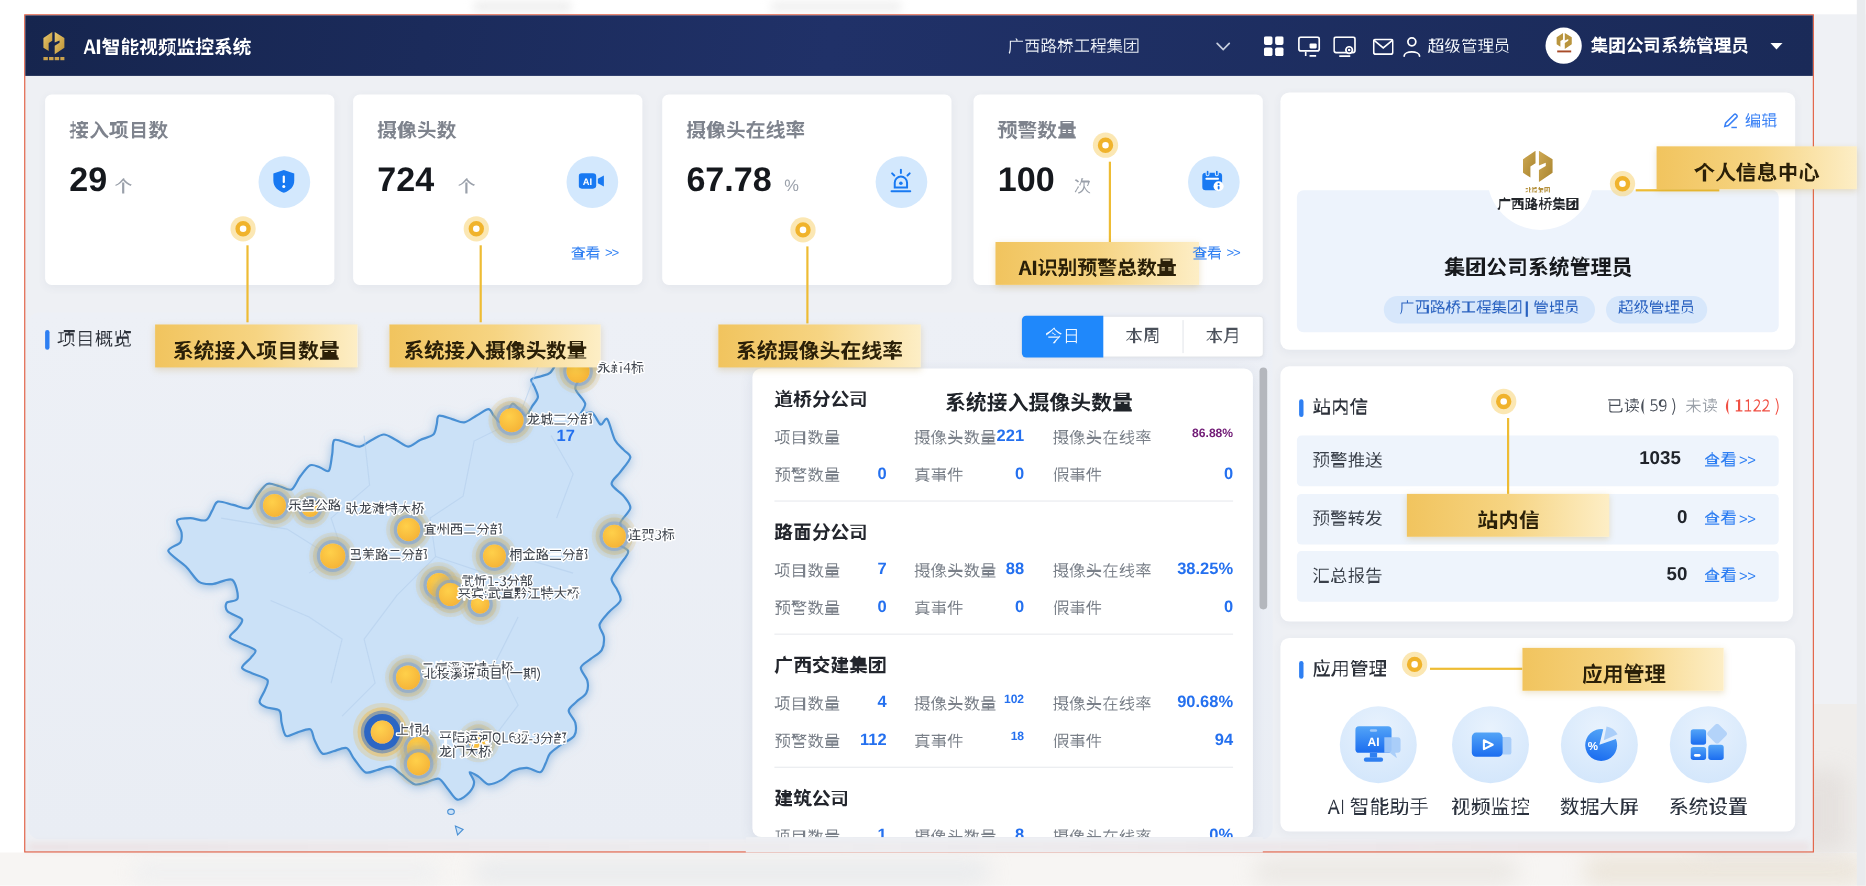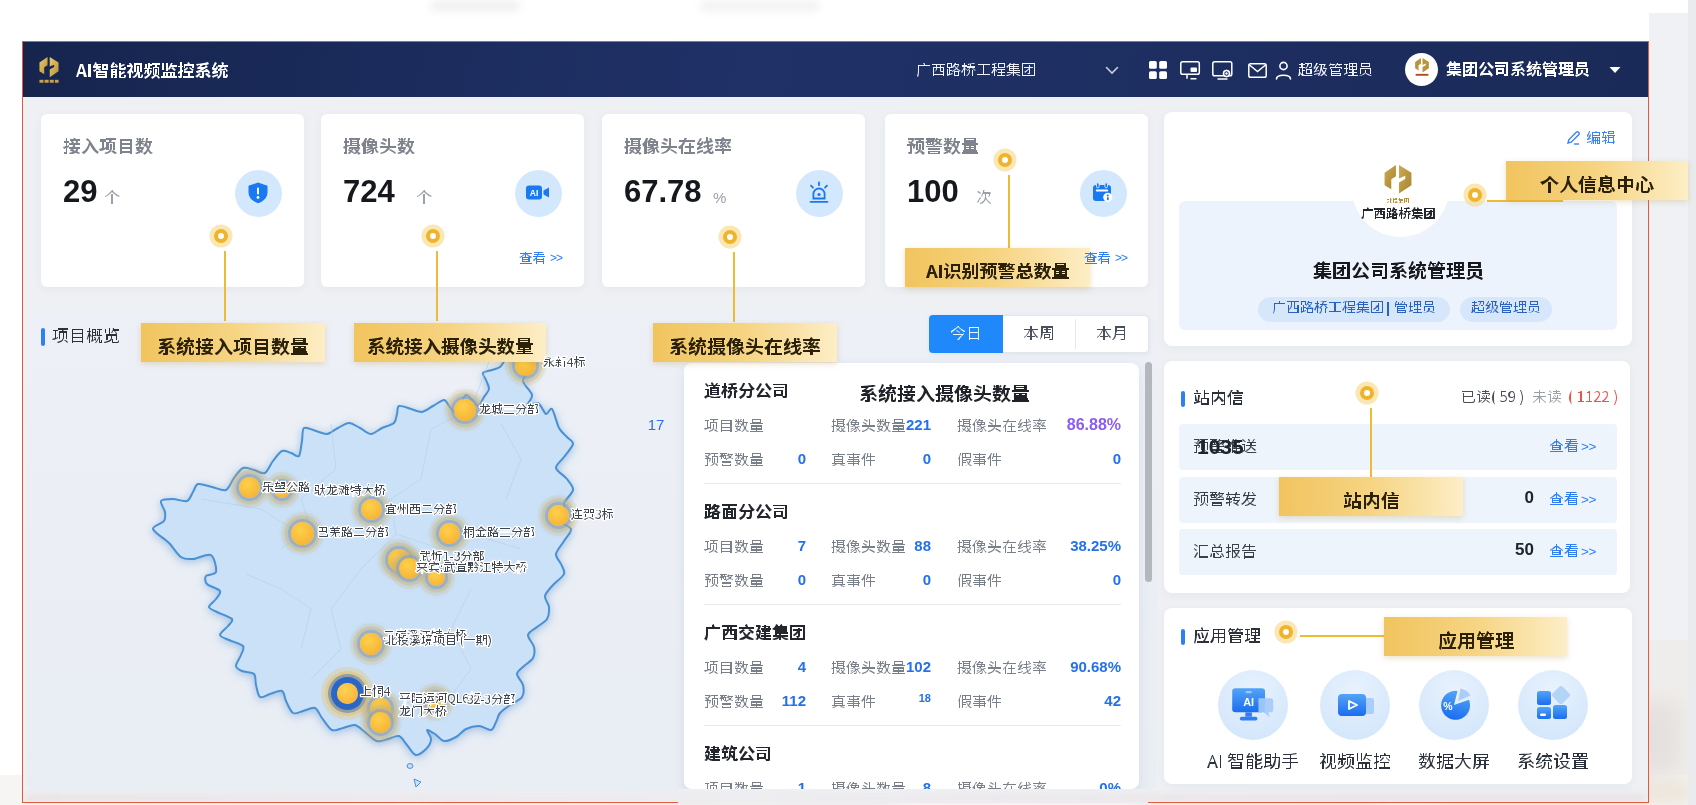--- a/index.html
+++ b/index.html
@@ -9,21 +9,21 @@
 <div style="position:absolute;left:120px;top:784px;width:280px;height:18px;background:#eceef0;border-radius:10px;filter:blur(9px);opacity:.8;"></div>
 <div style="position:absolute;left:430px;top:783px;width:470px;height:20px;background:#dfe4e9;border-radius:10px;filter:blur(10px);opacity:.65;"></div>
 <div style="position:absolute;left:1140px;top:781px;width:240px;height:22px;background:#e4e1dc;border-radius:10px;filter:blur(10px);opacity:.7;"></div>
 <div style="position:absolute;left:1440px;top:778px;width:256px;height:27px;background:#e8e0d2;border-radius:10px;filter:blur(10px);opacity:.75;"></div>
 <div style="position:absolute;left:1649px;top:13px;width:47px;height:762px;background:#eff1f5;"></div>
 <div style="position:absolute;left:1500px;top:640px;width:196px;height:135px;background:#efedeb;"></div>
 <div style="position:absolute;left:1540px;top:700px;width:140px;height:75px;background:#e3dedb;border-radius:12px;filter:blur(10px);opacity:.8;"></div>
 <div style="position:absolute;left:1688px;top:0;width:8px;height:805px;background:#e9ebee;"></div>
 <div style="position:absolute;left:430px;top:1px;width:90px;height:10px;background:#efefef;border-radius:5px;filter:blur(4px);"></div>
 <div style="position:absolute;left:700px;top:1px;width:120px;height:10px;background:#f1f1f1;border-radius:5px;filter:blur(4px);"></div>
-<div style="position:absolute;left:22px;top:13px;width:1627px;height:762px;border:1px solid #e2593b;background:#eef0f4;margin-top:28px;">
+<div style="position:absolute;left:22px;top:13px;width:1627px;height:762px;border:1px solid #e2593b;background:#eef0f4;">
 <div style="position:absolute;left:0;top:0;width:1625px;height:55px;background:linear-gradient(100deg,#16254e 0%,#203168 45%,#1a2a58 100%);"></div>
     <svg width="22" height="28" viewBox="0 0 30 38" style="position:absolute;left:15px;top:15px">
 <defs>
         <linearGradient id="gl1" x1="0" y1="0" x2="1" y2="1">
           <stop offset="0" stop-color="#eac96f"></stop>
           <stop offset="1" stop-color="#bb9134"></stop>
         </linearGradient>
       </defs>
 <path d="M2 7.5 L13 0 V11 L8.5 13.8 V23.5 L2 19.5 Z" fill="url(#gl1)"></path>
 <path d="M16 0 L28 7.5 V19.5 L16 27.5 V17 L22 13.5 V10.5 L16 13 Z" fill="url(#gl1)"></path>
@@ -365,33 +365,33 @@
     <div style="position:absolute;left:681.0px;top:340.0px;width:85.0px;height:19.4px;">
       <svg width="85.0" height="19.4" viewBox="0 0 85.0 19.4" style="position:absolute;left:0;top:0;overflow:visible">
         <path d="M1 2C2 3 3 4 3 5L5 4C4 3 3 2 2 1ZM8 9H13V10H8ZM8 11H13V12H8ZM8 7H13V8H8ZM6 5V13H15V5H11L12 4H16V3H13L14 1L13 1C12 1 12 2 11 3H9L10 2C9 2 9 1 8 0L7 1C7 2 7 2 8 3H5V4H9L9 5ZM5 7H1V8H3V13C2 13 1 14 0 15L2 17C2 16 3 15 4 15C4 15 5 15 6 15C7 16 8 16 10 16C12 16 15 16 16 16C16 16 16 15 17 14C15 14 12 15 11 15C9 15 7 14 6 14C5 14 5 13 5 13Z M20 1V4H18V6H20C19 8 18 10 17 11C18 12 18 13 18 13C19 13 19 11 20 10V16H22V9C22 9 22 10 22 10L23 9C24 10 24 10 24 11C25 11 25 10 26 10V11C26 12 25 14 23 15C23 15 24 16 25 17C27 15 28 13 28 11V9H26C27 9 27 8 28 7H29C30 8 30 8 31 9H30V16H32V10C32 10 32 11 32 11C33 10 33 10 34 9C33 9 32 8 31 7H33V5H29C29 4 29 4 29 3C30 3 32 3 33 2L32 1C30 1 27 1 24 2C24 2 25 3 25 3C25 3 26 3 27 3C27 4 27 4 27 5H24V7H26C25 8 25 8 24 9C23 8 22 7 22 6V6H23V4H22V1Z M46 1 44 1C45 3 46 5 47 7H38C39 5 41 3 41 1L39 1C38 3 37 6 35 7C35 7 36 8 36 9C37 8 37 8 37 8V9H40C40 11 39 13 35 15C35 15 36 16 36 17C41 15 42 12 42 9H46C46 12 45 14 45 14C45 14 45 14 44 14C44 14 43 14 42 14C43 15 43 16 43 16C44 16 45 16 45 16C46 16 47 16 47 15C48 15 48 13 48 8V8C48 8 49 8 49 9C49 8 50 7 51 7C49 5 47 3 46 1Z M56 1C55 3 53 6 52 7C52 8 53 8 54 9C55 7 57 4 58 2ZM63 1 61 2C62 4 64 7 66 9C66 8 67 7 68 7C66 5 64 3 63 1ZM54 16C54 15 56 15 64 15C64 15 65 16 65 16L67 15C66 14 64 11 63 10L61 10C62 11 62 12 63 13L56 13C58 11 59 9 61 7L58 6C57 8 55 11 54 12C54 13 53 13 53 13C53 14 53 15 54 16Z M70 5V6H80V5ZM69 2V3H81V14C81 14 81 14 81 14C81 14 79 14 78 14C79 15 79 16 79 16C81 16 82 16 82 16C83 16 83 15 83 14V2ZM72 9H77V12H72ZM70 8V15H72V14H79V8Z" fill="#23262d"></path>
       </svg>
     </div>
     <div style="position:absolute;left:681.0px;top:376.1px;width:60.0px;height:17.1px;">
       <svg width="60.0" height="17.1" viewBox="0 0 60.0 17.1" style="position:absolute;left:0;top:0;overflow:visible">
         <path d="M9 6V9C9 10 9 12 5 13C5 14 5 14 5 14C10 13 10 11 10 9V6ZM10 12C11 13 13 14 14 14L14 14C14 13 12 12 11 11ZM0 10 1 12C2 11 4 11 6 10L6 9L4 9V3H5V2H1V3H3V10ZM6 4V11H7V5H12V11H13V4H10C10 3 10 3 11 2H14V1H6V2H9C9 3 9 3 9 4Z M18 6H26V9H18ZM18 5V3H26V5ZM18 10H26V12H18ZM17 2V14H18V13H26V14H28V2Z M37 1C36 1 36 2 36 3L36 3C37 3 37 2 38 1ZM31 1C32 2 32 3 32 3L33 3C33 2 33 2 32 1ZM36 9C36 10 35 11 35 11C34 11 34 11 33 10C33 10 33 10 34 9ZM32 11C32 11 33 12 34 12C33 13 32 13 31 13C31 14 31 14 31 14C33 14 34 13 35 12C35 13 36 13 36 13L37 13C37 12 36 12 36 12C36 11 37 10 37 9L37 8L37 8H34L34 8L33 7C33 8 33 8 33 8H31V9H33C32 10 32 10 32 11ZM34 1V3H31V4H34C33 5 32 6 31 7C31 7 31 7 31 8C32 7 33 6 34 5V7H35V5C36 6 37 6 37 7L38 6C37 6 36 5 35 4H38V3H35V1ZM39 1C39 3 38 6 37 7C37 8 38 8 38 8C38 8 39 7 39 6C39 8 40 9 40 10C40 12 38 13 37 14C37 14 37 14 37 14C39 14 40 13 41 11C42 13 43 14 44 14C44 14 44 14 45 13C43 13 42 12 42 10C42 9 43 7 43 5H44V4H40C40 3 40 2 40 1ZM42 5C42 6 42 8 41 9C40 8 40 6 40 5Z M49 3H56V4H49ZM49 2H56V3H49ZM48 1V5H57V1ZM46 5V6H59V5ZM48 9H52V10H48ZM53 9H57V10H53ZM48 8H52V8H48ZM53 8H57V8H53ZM46 13V14H59V13H53V12H58V11H53V11H58V7H47V11H52V11H47V12H52V13Z" fill="#7a8089"></path>
       </svg>
     </div>
-    <div style="position:absolute;left:483px;width:300px;text-align:center;top:375.2px;font-family:'Liberation Sans',sans-serif;font-size:15px;font-weight:400;color:#2470ef;line-height:1;white-space:nowrap;">17</div>
+    <div style="position:absolute;left:483px;width:300px;text-align:left;top:375.2px;font-family:'Liberation Sans',sans-serif;font-size:15px;font-weight:700;color:#2470ef;line-height:1;white-space:nowrap;">17</div>
     <div style="position:absolute;left:808.0px;top:376.1px;width:75.0px;height:17.1px;">
       <svg width="75.0" height="17.1" viewBox="0 0 75.0 17.1" style="position:absolute;left:0;top:0;overflow:visible">
         <path d="M2 1V3H1V4H2V8C2 8 1 8 0 8L1 9L2 9V13C2 13 2 13 2 13C2 13 1 13 1 13C1 14 1 14 1 14C2 14 3 14 3 14C3 14 3 14 3 13V8L5 8L5 7L3 7V4H5V3H3V1ZM12 2V3H7V2ZM5 7 5 8C7 8 9 7 12 7V8H13V7L14 7L14 6L13 6V2H14V1H5V2H6V7ZM12 4V5H7V4ZM12 6V7L7 7V6ZM5 10C5 11 6 11 6 12C6 13 5 13 4 14C4 14 4 14 4 14C5 14 6 13 7 12C8 13 8 13 8 13L9 13C9 12 8 12 8 12C8 11 9 10 9 9L8 8L8 8H5V9H8C8 10 7 11 7 11C6 11 6 10 5 10ZM13 9C13 10 12 11 12 11C11 11 11 10 10 9ZM9 8V9H10C10 10 10 11 11 12C10 13 9 13 8 14C8 14 9 14 9 14C10 14 11 14 11 13C12 14 13 14 14 14C14 14 14 14 15 14C14 13 13 13 12 12C13 11 14 10 14 9L13 8L13 8Z M22 3H25C25 3 24 3 24 4H21C22 3 22 3 22 3ZM22 1C22 2 20 3 19 5C19 5 19 5 20 5C20 5 20 5 20 5V7H23C22 8 21 8 19 9C20 9 20 9 20 9C21 9 22 9 23 8C23 8 23 8 24 9C23 10 21 10 19 11C20 11 20 11 20 12C21 11 23 10 24 9C24 10 24 10 24 10C23 11 21 13 19 13C19 13 20 14 20 14C21 13 23 12 25 11C25 12 25 13 24 13C24 13 24 13 24 13C23 13 23 13 23 13C23 14 23 14 23 14C23 14 23 14 24 14C24 14 25 14 25 14C26 13 26 12 25 10L26 10C27 11 28 13 29 14C29 13 29 13 30 13C28 12 27 11 27 9C28 9 28 9 29 8L28 8C27 8 26 9 25 9C25 9 24 8 24 7L24 7H28V4H25C26 3 26 3 26 2L26 2L26 2H23L23 1ZM21 5H24C24 5 24 6 23 6H21ZM25 5H27V6H25C25 6 25 5 25 5ZM19 1C18 3 17 5 15 7C16 7 16 7 16 8C17 7 17 7 17 6V14H18V4C19 3 20 2 20 1Z M38 11C40 12 42 13 43 14L44 13C43 12 41 11 39 10ZM33 2C34 3 36 3 36 4L37 3C36 2 35 2 33 1ZM32 5C33 5 34 6 35 7L36 6C35 5 33 4 32 4ZM31 7V9H37C36 11 35 12 31 13C31 14 31 14 32 14C36 13 38 11 38 9H44V7H39C39 6 39 3 39 1H38C38 3 38 6 38 7Z M52 1C51 1 51 2 51 3L51 3C52 3 52 2 53 1ZM46 1C47 2 47 3 47 3L48 3C48 2 48 2 47 1ZM51 9C51 10 50 11 50 11C49 11 49 11 48 10C48 10 48 10 49 9ZM47 11C47 11 48 12 49 12C48 13 47 13 46 13C46 14 46 14 46 14C48 14 49 13 50 12C50 13 51 13 51 13L52 13C52 12 51 12 51 12C51 11 52 10 52 9L52 8L52 8H49L50 8L48 7C48 8 48 8 48 8H46V9H48C47 10 47 10 47 11ZM49 1V3H46V4H49C48 5 47 6 46 7C46 7 46 7 46 8C47 7 48 6 49 5V7H50V5C51 6 52 6 52 7L53 6C52 6 51 5 50 4H53V3H50V1ZM54 1C54 3 53 6 52 7C52 8 53 8 53 8C53 8 54 7 54 6C54 8 55 9 55 10C55 12 53 13 52 14C52 14 52 14 52 14C54 14 55 13 56 11C57 13 58 14 59 14C59 14 59 14 60 13C58 13 57 12 57 10C57 9 58 7 58 5H59V4H55C55 3 55 2 55 1ZM57 5C57 6 57 8 56 9C55 8 55 6 55 5Z M64 3H71V4H64ZM64 2H71V3H64ZM63 1V5H72V1ZM61 5V6H74V5ZM63 9H67V10H63ZM68 9H72V10H68ZM63 8H67V8H63ZM68 8H72V8H68ZM61 13V14H74V13H68V12H73V11H68V11H73V7H62V11H67V11H62V12H67V13Z" fill="#7a8089"></path>
       </svg>
     </div>
     <div style="position:absolute;left:608px;width:300px;text-align:right;top:375.2px;font-family:'Liberation Sans',sans-serif;font-size:15px;font-weight:700;color:#2470ef;line-height:1;white-space:nowrap;">221</div>
     <div style="position:absolute;left:934.0px;top:376.1px;width:90.0px;height:17.1px;">
       <svg width="90.0" height="17.1" viewBox="0 0 90.0 17.1" style="position:absolute;left:0;top:0;overflow:visible">
         <path d="M2 1V3H1V4H2V8C2 8 1 8 0 8L1 9L2 9V13C2 13 2 13 2 13C2 13 1 13 1 13C1 14 1 14 1 14C2 14 3 14 3 14C3 14 3 14 3 13V8L5 8L5 7L3 7V4H5V3H3V1ZM12 2V3H7V2ZM5 7 5 8C7 8 9 7 12 7V8H13V7L14 7L14 6L13 6V2H14V1H5V2H6V7ZM12 4V5H7V4ZM12 6V7L7 7V6ZM5 10C5 11 6 11 6 12C6 13 5 13 4 14C4 14 4 14 4 14C5 14 6 13 7 12C8 13 8 13 8 13L9 13C9 12 8 12 8 12C8 11 9 10 9 9L8 8L8 8H5V9H8C8 10 7 11 7 11C6 11 6 10 5 10ZM13 9C13 10 12 11 12 11C11 11 11 10 10 9ZM9 8V9H10C10 10 10 11 11 12C10 13 9 13 8 14C8 14 9 14 9 14C10 14 11 14 11 13C12 14 13 14 14 14C14 14 14 14 15 14C14 13 13 13 12 12C13 11 14 10 14 9L13 8L13 8Z M22 3H25C25 3 24 3 24 4H21C22 3 22 3 22 3ZM22 1C22 2 20 3 19 5C19 5 19 5 20 5C20 5 20 5 20 5V7H23C22 8 21 8 19 9C20 9 20 9 20 9C21 9 22 9 23 8C23 8 23 8 24 9C23 10 21 10 19 11C20 11 20 11 20 12C21 11 23 10 24 9C24 10 24 10 24 10C23 11 21 13 19 13C19 13 20 14 20 14C21 13 23 12 25 11C25 12 25 13 24 13C24 13 24 13 24 13C23 13 23 13 23 13C23 14 23 14 23 14C23 14 23 14 24 14C24 14 25 14 25 14C26 13 26 12 25 10L26 10C27 11 28 13 29 14C29 13 29 13 30 13C28 12 27 11 27 9C28 9 28 9 29 8L28 8C27 8 26 9 25 9C25 9 24 8 24 7L24 7H28V4H25C26 3 26 3 26 2L26 2L26 2H23L23 1ZM21 5H24C24 5 24 6 23 6H21ZM25 5H27V6H25C25 6 25 5 25 5ZM19 1C18 3 17 5 15 7C16 7 16 7 16 8C17 7 17 7 17 6V14H18V4C19 3 20 2 20 1Z M38 11C40 12 42 13 43 14L44 13C43 12 41 11 39 10ZM33 2C34 3 36 3 36 4L37 3C36 2 35 2 33 1ZM32 5C33 5 34 6 35 7L36 6C35 5 33 4 32 4ZM31 7V9H37C36 11 35 12 31 13C31 14 31 14 32 14C36 13 38 11 38 9H44V7H39C39 6 39 3 39 1H38C38 3 38 6 38 7Z M51 1C51 1 50 2 50 3H46V4H50C49 6 47 8 46 9C46 9 46 10 46 10C47 9 47 9 48 8V14H49V7C50 6 50 5 51 4H59V3H51C52 2 52 2 52 1ZM54 5V8H51V9H54V13H50V14H59V13H55V9H58V8H55V5Z M61 12 61 13C62 13 64 13 66 12L66 11C64 12 62 12 61 12ZM71 2C71 2 72 2 73 3L73 2C73 2 72 1 71 1ZM61 7C61 7 62 7 63 6C63 7 62 8 62 8C61 9 61 9 61 9C61 10 61 10 61 10C61 10 62 10 66 9C66 9 66 9 66 8L63 9C64 8 65 6 66 4L65 4C65 4 64 5 64 5L62 6C63 4 64 3 65 1L64 1C63 2 62 4 62 5C61 5 61 6 61 6C61 6 61 7 61 7ZM73 8C73 9 72 10 71 11C71 10 70 9 70 8L74 7L74 6L70 7C70 6 70 5 70 5L74 4L74 3L70 4C70 3 70 2 70 1H69C69 2 69 3 69 4L66 4L67 5L69 5C69 6 69 6 69 7L66 7L66 8L69 8C69 9 70 10 70 11C69 12 67 13 66 13C66 13 66 14 66 14C68 14 69 13 70 12C71 14 72 14 73 14C74 14 74 14 74 12C74 12 74 12 74 12C74 13 73 13 73 13C72 13 72 13 71 12C72 11 74 10 74 8Z M87 4C87 4 86 5 85 5L86 6C87 6 88 5 88 4ZM76 8 76 9C77 9 79 8 80 7L80 6C78 7 77 8 76 8ZM76 4C77 5 78 5 79 6L79 5C79 5 78 4 77 4ZM85 7C86 8 87 9 88 9L89 9C88 8 87 7 86 6ZM76 10V11H82V14H83V11H89V10H83V9H82V10ZM82 1C82 1 82 2 82 2H76V3H82C81 4 81 4 80 5C80 5 80 5 80 5C80 5 80 6 80 6C80 6 81 6 82 6C82 6 81 7 81 7C80 8 80 8 79 8C80 8 80 9 80 9C80 9 81 9 85 8C85 9 85 9 85 9L86 9C86 8 85 7 84 6L83 7C84 7 84 7 84 8L81 8C83 7 84 5 85 4L84 3C84 4 84 4 83 5L81 5C82 4 82 4 83 3H89V2H84C83 2 83 1 83 0Z" fill="#7a8089"></path>
       </svg>
     </div>
-    <div style="position:absolute;left:798px;width:300px;text-align:right;top:375.2px;font-family:'Liberation Sans',sans-serif;font-size:16px;font-weight:700;color:#8b5cf6;line-height:1;white-space:nowrap;">86.88%</div>
+    <div style="position:absolute;left:798px;width:300px;text-align:right;top:375.2px;font-family:'Liberation Sans',sans-serif;font-size:11px;font-weight:700;color:#701a75;line-height:1;white-space:nowrap;">86.88%</div>
     <div style="position:absolute;left:681.0px;top:410.1px;width:60.0px;height:17.1px;">
       <svg width="60.0" height="17.1" viewBox="0 0 60.0 17.1" style="position:absolute;left:0;top:0;overflow:visible">
         <path d="M10 6V9C10 10 10 12 6 14C6 14 7 14 7 14C11 13 11 11 11 9V6ZM11 12C12 13 13 14 14 14L14 14C14 13 13 12 12 11ZM1 4C2 5 3 6 4 6H1V7H3V13C3 13 3 13 3 13C3 13 2 13 1 13C1 14 1 14 1 14C2 14 3 14 4 14C4 14 4 14 4 13V7H6C5 8 5 9 5 9L6 10C6 9 7 7 7 6L6 6L6 6H5L5 6C5 5 5 5 4 5C5 4 6 3 7 2L6 1L6 1H1V2H5C4 3 4 4 3 4L2 3ZM8 4V11H9V5H13V11H14V4H11L11 2H14V1H7V2H10C10 3 10 3 10 4Z M18 10V11H27V10ZM18 9V10H27V9ZM18 12V14H19V14H26V14H27V12ZM19 13V12H26V13ZM22 7C22 7 22 7 22 8H16V8H29V8H23C23 7 23 7 23 6ZM17 2C17 3 16 4 15 5C16 5 16 5 16 5C16 5 17 5 17 5V7H18V6H20C20 7 20 7 20 7C20 7 21 7 21 7C21 7 22 7 22 7C22 6 22 5 22 3C22 3 22 3 22 3H18L18 3L18 3H19V2H20V3H21V2H23V1H21V1H20V1H19V1H18V1H16V2H18V2ZM25 1C24 2 23 3 22 4C23 4 23 4 23 4C23 4 24 4 24 3C24 4 25 5 25 5C25 5 24 6 23 6C23 6 23 7 23 7C24 7 25 6 26 6C27 6 28 7 29 7C29 7 29 6 29 6C28 6 27 6 27 5C27 4 28 4 28 3H29V2H25C25 2 25 1 25 1ZM27 3C27 3 27 4 26 4C25 4 25 3 25 3ZM21 4C21 5 21 6 21 6C21 6 21 6 21 6L20 6V4H17L18 4ZM18 5H19V6H18Z M37 1C36 1 36 2 36 3L36 3C37 3 37 2 38 1ZM31 1C32 2 32 3 32 3L33 3C33 2 33 2 32 1ZM36 9C36 10 35 11 35 11C34 11 34 11 33 10C33 10 33 10 34 9ZM32 11C32 11 33 12 34 12C33 13 32 13 31 13C31 14 31 14 31 14C33 14 34 13 35 12C35 13 36 13 36 13L37 13C37 12 36 12 36 12C36 11 37 10 37 9L37 8L37 8H34L34 8L33 7C33 8 33 8 33 8H31V9H33C32 10 32 10 32 11ZM34 1V3H31V4H34C33 5 32 6 31 7C31 7 31 7 31 8C32 7 33 6 34 5V7H35V5C36 6 37 6 37 7L38 6C37 6 36 5 35 4H38V3H35V1ZM39 1C39 3 38 6 37 7C37 8 38 8 38 8C38 8 39 7 39 6C39 8 40 9 40 10C40 12 38 13 37 14C37 14 37 14 37 14C39 14 40 13 41 11C42 13 43 14 44 14C44 14 44 14 45 13C43 13 42 12 42 10C42 9 43 7 43 5H44V4H40C40 3 40 2 40 1ZM42 5C42 6 42 8 41 9C40 8 40 6 40 5Z M49 3H56V4H49ZM49 2H56V3H49ZM48 1V5H57V1ZM46 5V6H59V5ZM48 9H52V10H48ZM53 9H57V10H53ZM48 8H52V8H48ZM53 8H57V8H53ZM46 13V14H59V13H53V12H58V11H53V11H58V7H47V11H52V11H47V12H52V13Z" fill="#7a8089"></path>
       </svg>
     </div>
     <div style="position:absolute;left:483px;width:300px;text-align:right;top:409.2px;font-family:'Liberation Sans',sans-serif;font-size:15px;font-weight:700;color:#2470ef;line-height:1;white-space:nowrap;">0</div>
     <div style="position:absolute;left:808.0px;top:410.1px;width:45.0px;height:17.1px;">
       <svg width="45.0" height="17.1" viewBox="0 0 45.0 17.1" style="position:absolute;left:0;top:0;overflow:visible">
         <path d="M9 13C11 13 12 14 13 14L14 14C13 13 11 12 10 12ZM5 12C4 12 2 13 1 14C1 14 1 14 2 14C3 14 5 13 6 12ZM7 1 7 2H1V3H7L7 4H3V11H1V12H14V11H12V4H8L8 3H14V2H8L8 1ZM4 11V10H11V11ZM4 6H11V7H4ZM4 6V5H11V6ZM4 8H11V9H4Z M17 11V12H22V13C22 13 22 13 22 14C21 14 20 14 19 14C20 14 20 14 20 14C21 14 22 14 22 14C23 14 23 14 23 13V12H27V13H28V10H29V9H28V7H23V6H28V4H23V3H29V2H23V1H22V2H16V3H22V4H18V6H22V7H17V8H22V9H16V10H22V11ZM19 4H22V5H19ZM23 4H26V5H23ZM23 8H27V9H23ZM23 10H27V11H23Z M35 8V9H39V14H40V9H44V8H40V5H44V4H40V1H39V4H37C37 3 37 2 38 2L36 1C36 3 36 5 35 6C35 7 35 7 36 7C36 6 36 6 37 5H39V8ZM34 1C33 3 32 5 30 7C31 7 31 7 31 8C32 7 32 7 33 6V14H34V4C34 3 35 2 35 1Z" fill="#7a8089"></path>
       </svg>
@@ -455,21 +455,21 @@
       <svg width="60.0" height="17.1" viewBox="0 0 60.0 17.1" style="position:absolute;left:0;top:0;overflow:visible">
         <path d="M9 6V9C9 10 9 12 5 13C5 14 5 14 5 14C10 13 10 11 10 9V6ZM10 12C11 13 13 14 14 14L14 14C14 13 12 12 11 11ZM0 10 1 12C2 11 4 11 6 10L6 9L4 9V3H5V2H1V3H3V10ZM6 4V11H7V5H12V11H13V4H10C10 3 10 3 11 2H14V1H6V2H9C9 3 9 3 9 4Z M18 6H26V9H18ZM18 5V3H26V5ZM18 10H26V12H18ZM17 2V14H18V13H26V14H28V2Z M37 1C36 1 36 2 36 3L36 3C37 3 37 2 38 1ZM31 1C32 2 32 3 32 3L33 3C33 2 33 2 32 1ZM36 9C36 10 35 11 35 11C34 11 34 11 33 10C33 10 33 10 34 9ZM32 11C32 11 33 12 34 12C33 13 32 13 31 13C31 14 31 14 31 14C33 14 34 13 35 12C35 13 36 13 36 13L37 13C37 12 36 12 36 12C36 11 37 10 37 9L37 8L37 8H34L34 8L33 7C33 8 33 8 33 8H31V9H33C32 10 32 10 32 11ZM34 1V3H31V4H34C33 5 32 6 31 7C31 7 31 7 31 8C32 7 33 6 34 5V7H35V5C36 6 37 6 37 7L38 6C37 6 36 5 35 4H38V3H35V1ZM39 1C39 3 38 6 37 7C37 8 38 8 38 8C38 8 39 7 39 6C39 8 40 9 40 10C40 12 38 13 37 14C37 14 37 14 37 14C39 14 40 13 41 11C42 13 43 14 44 14C44 14 44 14 45 13C43 13 42 12 42 10C42 9 43 7 43 5H44V4H40C40 3 40 2 40 1ZM42 5C42 6 42 8 41 9C40 8 40 6 40 5Z M49 3H56V4H49ZM49 2H56V3H49ZM48 1V5H57V1ZM46 5V6H59V5ZM48 9H52V10H48ZM53 9H57V10H53ZM48 8H52V8H48ZM53 8H57V8H53ZM46 13V14H59V13H53V12H58V11H53V11H58V7H47V11H52V11H47V12H52V13Z" fill="#7a8089"></path>
       </svg>
     </div>
     <div style="position:absolute;left:483px;width:300px;text-align:right;top:617.2px;font-family:'Liberation Sans',sans-serif;font-size:15px;font-weight:700;color:#2470ef;line-height:1;white-space:nowrap;">4</div>
     <div style="position:absolute;left:808.0px;top:618.1px;width:75.0px;height:17.1px;">
       <svg width="75.0" height="17.1" viewBox="0 0 75.0 17.1" style="position:absolute;left:0;top:0;overflow:visible">
         <path d="M2 1V3H1V4H2V8C2 8 1 8 0 8L1 9L2 9V13C2 13 2 13 2 13C2 13 1 13 1 13C1 14 1 14 1 14C2 14 3 14 3 14C3 14 3 14 3 13V8L5 8L5 7L3 7V4H5V3H3V1ZM12 2V3H7V2ZM5 7 5 8C7 8 9 7 12 7V8H13V7L14 7L14 6L13 6V2H14V1H5V2H6V7ZM12 4V5H7V4ZM12 6V7L7 7V6ZM5 10C5 11 6 11 6 12C6 13 5 13 4 14C4 14 4 14 4 14C5 14 6 13 7 12C8 13 8 13 8 13L9 13C9 12 8 12 8 12C8 11 9 10 9 9L8 8L8 8H5V9H8C8 10 7 11 7 11C6 11 6 10 5 10ZM13 9C13 10 12 11 12 11C11 11 11 10 10 9ZM9 8V9H10C10 10 10 11 11 12C10 13 9 13 8 14C8 14 9 14 9 14C10 14 11 14 11 13C12 14 13 14 14 14C14 14 14 14 15 14C14 13 13 13 12 12C13 11 14 10 14 9L13 8L13 8Z M22 3H25C25 3 24 3 24 4H21C22 3 22 3 22 3ZM22 1C22 2 20 3 19 5C19 5 19 5 20 5C20 5 20 5 20 5V7H23C22 8 21 8 19 9C20 9 20 9 20 9C21 9 22 9 23 8C23 8 23 8 24 9C23 10 21 10 19 11C20 11 20 11 20 12C21 11 23 10 24 9C24 10 24 10 24 10C23 11 21 13 19 13C19 13 20 14 20 14C21 13 23 12 25 11C25 12 25 13 24 13C24 13 24 13 24 13C23 13 23 13 23 13C23 14 23 14 23 14C23 14 23 14 24 14C24 14 25 14 25 14C26 13 26 12 25 10L26 10C27 11 28 13 29 14C29 13 29 13 30 13C28 12 27 11 27 9C28 9 28 9 29 8L28 8C27 8 26 9 25 9C25 9 24 8 24 7L24 7H28V4H25C26 3 26 3 26 2L26 2L26 2H23L23 1ZM21 5H24C24 5 24 6 23 6H21ZM25 5H27V6H25C25 6 25 5 25 5ZM19 1C18 3 17 5 15 7C16 7 16 7 16 8C17 7 17 7 17 6V14H18V4C19 3 20 2 20 1Z M38 11C40 12 42 13 43 14L44 13C43 12 41 11 39 10ZM33 2C34 3 36 3 36 4L37 3C36 2 35 2 33 1ZM32 5C33 5 34 6 35 7L36 6C35 5 33 4 32 4ZM31 7V9H37C36 11 35 12 31 13C31 14 31 14 32 14C36 13 38 11 38 9H44V7H39C39 6 39 3 39 1H38C38 3 38 6 38 7Z M52 1C51 1 51 2 51 3L51 3C52 3 52 2 53 1ZM46 1C47 2 47 3 47 3L48 3C48 2 48 2 47 1ZM51 9C51 10 50 11 50 11C49 11 49 11 48 10C48 10 48 10 49 9ZM47 11C47 11 48 12 49 12C48 13 47 13 46 13C46 14 46 14 46 14C48 14 49 13 50 12C50 13 51 13 51 13L52 13C52 12 51 12 51 12C51 11 52 10 52 9L52 8L52 8H49L50 8L48 7C48 8 48 8 48 8H46V9H48C47 10 47 10 47 11ZM49 1V3H46V4H49C48 5 47 6 46 7C46 7 46 7 46 8C47 7 48 6 49 5V7H50V5C51 6 52 6 52 7L53 6C52 6 51 5 50 4H53V3H50V1ZM54 1C54 3 53 6 52 7C52 8 53 8 53 8C53 8 54 7 54 6C54 8 55 9 55 10C55 12 53 13 52 14C52 14 52 14 52 14C54 14 55 13 56 11C57 13 58 14 59 14C59 14 59 14 60 13C58 13 57 12 57 10C57 9 58 7 58 5H59V4H55C55 3 55 2 55 1ZM57 5C57 6 57 8 56 9C55 8 55 6 55 5Z M64 3H71V4H64ZM64 2H71V3H64ZM63 1V5H72V1ZM61 5V6H74V5ZM63 9H67V10H63ZM68 9H72V10H68ZM63 8H67V8H63ZM68 8H72V8H68ZM61 13V14H74V13H68V12H73V11H68V11H73V7H62V11H67V11H62V12H67V13Z" fill="#7a8089"></path>
       </svg>
     </div>
-    <div style="position:absolute;left:608px;width:300px;text-align:right;top:617.2px;font-family:'Liberation Sans',sans-serif;font-size:15px;font-weight:700;color:#2470ef;line-height:1;white-space:nowrap;">102</div>
+    <div style="position:absolute;left:608px;width:300px;text-align:right;top:617.2px;font-family:'Liberation Sans',sans-serif;font-size:11px;font-weight:700;color:#2470ef;line-height:1;white-space:nowrap;">102</div>
     <div style="position:absolute;left:934.0px;top:618.1px;width:90.0px;height:17.1px;">
       <svg width="90.0" height="17.1" viewBox="0 0 90.0 17.1" style="position:absolute;left:0;top:0;overflow:visible">
         <path d="M2 1V3H1V4H2V8C2 8 1 8 0 8L1 9L2 9V13C2 13 2 13 2 13C2 13 1 13 1 13C1 14 1 14 1 14C2 14 3 14 3 14C3 14 3 14 3 13V8L5 8L5 7L3 7V4H5V3H3V1ZM12 2V3H7V2ZM5 7 5 8C7 8 9 7 12 7V8H13V7L14 7L14 6L13 6V2H14V1H5V2H6V7ZM12 4V5H7V4ZM12 6V7L7 7V6ZM5 10C5 11 6 11 6 12C6 13 5 13 4 14C4 14 4 14 4 14C5 14 6 13 7 12C8 13 8 13 8 13L9 13C9 12 8 12 8 12C8 11 9 10 9 9L8 8L8 8H5V9H8C8 10 7 11 7 11C6 11 6 10 5 10ZM13 9C13 10 12 11 12 11C11 11 11 10 10 9ZM9 8V9H10C10 10 10 11 11 12C10 13 9 13 8 14C8 14 9 14 9 14C10 14 11 14 11 13C12 14 13 14 14 14C14 14 14 14 15 14C14 13 13 13 12 12C13 11 14 10 14 9L13 8L13 8Z M22 3H25C25 3 24 3 24 4H21C22 3 22 3 22 3ZM22 1C22 2 20 3 19 5C19 5 19 5 20 5C20 5 20 5 20 5V7H23C22 8 21 8 19 9C20 9 20 9 20 9C21 9 22 9 23 8C23 8 23 8 24 9C23 10 21 10 19 11C20 11 20 11 20 12C21 11 23 10 24 9C24 10 24 10 24 10C23 11 21 13 19 13C19 13 20 14 20 14C21 13 23 12 25 11C25 12 25 13 24 13C24 13 24 13 24 13C23 13 23 13 23 13C23 14 23 14 23 14C23 14 23 14 24 14C24 14 25 14 25 14C26 13 26 12 25 10L26 10C27 11 28 13 29 14C29 13 29 13 30 13C28 12 27 11 27 9C28 9 28 9 29 8L28 8C27 8 26 9 25 9C25 9 24 8 24 7L24 7H28V4H25C26 3 26 3 26 2L26 2L26 2H23L23 1ZM21 5H24C24 5 24 6 23 6H21ZM25 5H27V6H25C25 6 25 5 25 5ZM19 1C18 3 17 5 15 7C16 7 16 7 16 8C17 7 17 7 17 6V14H18V4C19 3 20 2 20 1Z M38 11C40 12 42 13 43 14L44 13C43 12 41 11 39 10ZM33 2C34 3 36 3 36 4L37 3C36 2 35 2 33 1ZM32 5C33 5 34 6 35 7L36 6C35 5 33 4 32 4ZM31 7V9H37C36 11 35 12 31 13C31 14 31 14 32 14C36 13 38 11 38 9H44V7H39C39 6 39 3 39 1H38C38 3 38 6 38 7Z M51 1C51 1 50 2 50 3H46V4H50C49 6 47 8 46 9C46 9 46 10 46 10C47 9 47 9 48 8V14H49V7C50 6 50 5 51 4H59V3H51C52 2 52 2 52 1ZM54 5V8H51V9H54V13H50V14H59V13H55V9H58V8H55V5Z M61 12 61 13C62 13 64 13 66 12L66 11C64 12 62 12 61 12ZM71 2C71 2 72 2 73 3L73 2C73 2 72 1 71 1ZM61 7C61 7 62 7 63 6C63 7 62 8 62 8C61 9 61 9 61 9C61 10 61 10 61 10C61 10 62 10 66 9C66 9 66 9 66 8L63 9C64 8 65 6 66 4L65 4C65 4 64 5 64 5L62 6C63 4 64 3 65 1L64 1C63 2 62 4 62 5C61 5 61 6 61 6C61 6 61 7 61 7ZM73 8C73 9 72 10 71 11C71 10 70 9 70 8L74 7L74 6L70 7C70 6 70 5 70 5L74 4L74 3L70 4C70 3 70 2 70 1H69C69 2 69 3 69 4L66 4L67 5L69 5C69 6 69 6 69 7L66 7L66 8L69 8C69 9 70 10 70 11C69 12 67 13 66 13C66 13 66 14 66 14C68 14 69 13 70 12C71 14 72 14 73 14C74 14 74 14 74 12C74 12 74 12 74 12C74 13 73 13 73 13C72 13 72 13 71 12C72 11 74 10 74 8Z M87 4C87 4 86 5 85 5L86 6C87 6 88 5 88 4ZM76 8 76 9C77 9 79 8 80 7L80 6C78 7 77 8 76 8ZM76 4C77 5 78 5 79 6L79 5C79 5 78 4 77 4ZM85 7C86 8 87 9 88 9L89 9C88 8 87 7 86 6ZM76 10V11H82V14H83V11H89V10H83V9H82V10ZM82 1C82 1 82 2 82 2H76V3H82C81 4 81 4 80 5C80 5 80 5 80 5C80 5 80 6 80 6C80 6 81 6 82 6C82 6 81 7 81 7C80 8 80 8 79 8C80 8 80 9 80 9C80 9 81 9 85 8C85 9 85 9 85 9L86 9C86 8 85 7 84 6L83 7C84 7 84 7 84 8L81 8C83 7 84 5 85 4L84 3C84 4 84 4 83 5L81 5C82 4 82 4 83 3H89V2H84C83 2 83 1 83 0Z" fill="#7a8089"></path>
       </svg>
     </div>
     <div style="position:absolute;left:798px;width:300px;text-align:right;top:617.2px;font-family:'Liberation Sans',sans-serif;font-size:15px;font-weight:700;color:#2470ef;line-height:1;white-space:nowrap;">90.68%</div>
     <div style="position:absolute;left:681.0px;top:652.1px;width:60.0px;height:17.1px;">
       <svg width="60.0" height="17.1" viewBox="0 0 60.0 17.1" style="position:absolute;left:0;top:0;overflow:visible">
         <path d="M10 6V9C10 10 10 12 6 14C6 14 7 14 7 14C11 13 11 11 11 9V6ZM11 12C12 13 13 14 14 14L14 14C14 13 13 12 12 11ZM1 4C2 5 3 6 4 6H1V7H3V13C3 13 3 13 3 13C3 13 2 13 1 13C1 14 1 14 1 14C2 14 3 14 4 14C4 14 4 14 4 13V7H6C5 8 5 9 5 9L6 10C6 9 7 7 7 6L6 6L6 6H5L5 6C5 5 5 5 4 5C5 4 6 3 7 2L6 1L6 1H1V2H5C4 3 4 4 3 4L2 3ZM8 4V11H9V5H13V11H14V4H11L11 2H14V1H7V2H10C10 3 10 3 10 4Z M18 10V11H27V10ZM18 9V10H27V9ZM18 12V14H19V14H26V14H27V12ZM19 13V12H26V13ZM22 7C22 7 22 7 22 8H16V8H29V8H23C23 7 23 7 23 6ZM17 2C17 3 16 4 15 5C16 5 16 5 16 5C16 5 17 5 17 5V7H18V6H20C20 7 20 7 20 7C20 7 21 7 21 7C21 7 22 7 22 7C22 6 22 5 22 3C22 3 22 3 22 3H18L18 3L18 3H19V2H20V3H21V2H23V1H21V1H20V1H19V1H18V1H16V2H18V2ZM25 1C24 2 23 3 22 4C23 4 23 4 23 4C23 4 24 4 24 3C24 4 25 5 25 5C25 5 24 6 23 6C23 6 23 7 23 7C24 7 25 6 26 6C27 6 28 7 29 7C29 7 29 6 29 6C28 6 27 6 27 5C27 4 28 4 28 3H29V2H25C25 2 25 1 25 1ZM27 3C27 3 27 4 26 4C25 4 25 3 25 3ZM21 4C21 5 21 6 21 6C21 6 21 6 21 6L20 6V4H17L18 4ZM18 5H19V6H18Z M37 1C36 1 36 2 36 3L36 3C37 3 37 2 38 1ZM31 1C32 2 32 3 32 3L33 3C33 2 33 2 32 1ZM36 9C36 10 35 11 35 11C34 11 34 11 33 10C33 10 33 10 34 9ZM32 11C32 11 33 12 34 12C33 13 32 13 31 13C31 14 31 14 31 14C33 14 34 13 35 12C35 13 36 13 36 13L37 13C37 12 36 12 36 12C36 11 37 10 37 9L37 8L37 8H34L34 8L33 7C33 8 33 8 33 8H31V9H33C32 10 32 10 32 11ZM34 1V3H31V4H34C33 5 32 6 31 7C31 7 31 7 31 8C32 7 33 6 34 5V7H35V5C36 6 37 6 37 7L38 6C37 6 36 5 35 4H38V3H35V1ZM39 1C39 3 38 6 37 7C37 8 38 8 38 8C38 8 39 7 39 6C39 8 40 9 40 10C40 12 38 13 37 14C37 14 37 14 37 14C39 14 40 13 41 11C42 13 43 14 44 14C44 14 44 14 45 13C43 13 42 12 42 10C42 9 43 7 43 5H44V4H40C40 3 40 2 40 1ZM42 5C42 6 42 8 41 9C40 8 40 6 40 5Z M49 3H56V4H49ZM49 2H56V3H49ZM48 1V5H57V1ZM46 5V6H59V5ZM48 9H52V10H48ZM53 9H57V10H53ZM48 8H52V8H48ZM53 8H57V8H53ZM46 13V14H59V13H53V12H58V11H53V11H58V7H47V11H52V11H47V12H52V13Z" fill="#7a8089"></path>
       </svg>
@@ -479,21 +479,21 @@
       <svg width="45.0" height="17.1" viewBox="0 0 45.0 17.1" style="position:absolute;left:0;top:0;overflow:visible">
         <path d="M9 13C11 13 12 14 13 14L14 14C13 13 11 12 10 12ZM5 12C4 12 2 13 1 14C1 14 1 14 2 14C3 14 5 13 6 12ZM7 1 7 2H1V3H7L7 4H3V11H1V12H14V11H12V4H8L8 3H14V2H8L8 1ZM4 11V10H11V11ZM4 6H11V7H4ZM4 6V5H11V6ZM4 8H11V9H4Z M17 11V12H22V13C22 13 22 13 22 14C21 14 20 14 19 14C20 14 20 14 20 14C21 14 22 14 22 14C23 14 23 14 23 13V12H27V13H28V10H29V9H28V7H23V6H28V4H23V3H29V2H23V1H22V2H16V3H22V4H18V6H22V7H17V8H22V9H16V10H22V11ZM19 4H22V5H19ZM23 4H26V5H23ZM23 8H27V9H23ZM23 10H27V11H23Z M35 8V9H39V14H40V9H44V8H40V5H44V4H40V1H39V4H37C37 3 37 2 38 2L36 1C36 3 36 5 35 6C35 7 35 7 36 7C36 6 36 6 37 5H39V8ZM34 1C33 3 32 5 30 7C31 7 31 7 31 8C32 7 32 7 33 6V14H34V4C34 3 35 2 35 1Z" fill="#7a8089"></path>
       </svg>
     </div>
     <div style="position:absolute;left:608px;width:300px;text-align:right;top:651.2px;font-family:'Liberation Sans',sans-serif;font-size:11px;font-weight:700;color:#2470ef;line-height:1;white-space:nowrap;">18</div>
     <div style="position:absolute;left:934.0px;top:652.1px;width:45.0px;height:17.1px;">
       <svg width="45.0" height="17.1" viewBox="0 0 45.0 17.1" style="position:absolute;left:0;top:0;overflow:visible">
         <path d="M9 1V2H13V5H9V6H14V1ZM3 1C3 3 2 5 1 7C1 7 1 8 1 8C1 7 2 7 2 6V14H3V4C4 3 4 2 4 1ZM5 1V14H6V11H9V10H6V9H9V8H6V6H9V1ZM13 8C12 9 12 10 11 11C11 10 10 9 10 8ZM9 7V8H10L9 8C10 9 10 11 11 12C10 13 9 13 8 14C8 14 8 14 8 14C9 14 10 13 11 12C12 13 13 14 14 14C14 14 14 14 15 14C14 13 13 12 12 12C13 11 14 9 14 7L13 7L13 7ZM6 2H8V5H6Z M17 11V12H22V13C22 13 22 13 22 14C21 14 20 14 19 14C20 14 20 14 20 14C21 14 22 14 22 14C23 14 23 14 23 13V12H27V13H28V10H29V9H28V7H23V6H28V4H23V3H29V2H23V1H22V2H16V3H22V4H18V6H22V7H17V8H22V9H16V10H22V11ZM19 4H22V5H19ZM23 4H26V5H23ZM23 8H27V9H23ZM23 10H27V11H23Z M35 8V9H39V14H40V9H44V8H40V5H44V4H40V1H39V4H37C37 3 37 2 38 2L36 1C36 3 36 5 35 6C35 7 35 7 36 7C36 6 36 6 37 5H39V8ZM34 1C33 3 32 5 30 7C31 7 31 7 31 8C32 7 32 7 33 6V14H34V4C34 3 35 2 35 1Z" fill="#7a8089"></path>
       </svg>
     </div>
-    <div style="position:absolute;left:798px;width:300px;text-align:right;top:651.2px;font-family:'Liberation Sans',sans-serif;font-size:15px;font-weight:700;color:#2470ef;line-height:1;white-space:nowrap;">42</div>
+    <div style="position:absolute;left:798px;width:300px;text-align:right;top:651.2px;font-family:'Liberation Sans',sans-serif;font-size:15px;font-weight:700;color:#2470ef;line-height:1;white-space:nowrap;">94</div>
     <div style="position:absolute;left:681px;top:683px;width:417px;height:1px;background:#e8eaee;"></div>
     <div style="position:absolute;left:681.0px;top:703.0px;width:68.0px;height:19.4px;">
       <svg width="68.0" height="19.4" viewBox="0 0 68.0 19.4" style="position:absolute;left:0;top:0;overflow:visible">
         <path d="M7 2V3H9V4H6V6H9V6H7V8H9V9H6V10H9V11H6V13H9V14H11V13H16V11H11V10H15V9H11V8H15V6H16V4H15V2H11V1H9V2ZM11 6H13V6H11ZM11 4V3H13V4ZM2 9C2 9 2 8 2 8H4C4 9 4 10 3 11C3 10 3 10 2 9L1 10C1 11 2 12 2 13C2 14 1 15 0 15C1 15 2 16 2 16C3 16 3 15 4 14C6 16 8 16 11 16H16C16 16 16 15 16 14C15 14 12 14 11 14C8 14 6 14 5 13C5 11 6 9 6 7L5 6L4 6H4C5 5 5 4 6 2L5 1L4 1H1V3H3C3 5 2 6 2 6C2 7 1 7 1 7C1 8 1 8 2 9Z M18 12 18 14C20 14 22 13 24 13L24 11L22 12V8H24V6H18V8H20V12ZM25 6V10C25 12 24 14 22 15C22 15 23 16 23 16C26 15 26 13 27 11C27 12 28 13 28 13L29 13V14C29 15 29 15 30 16C30 16 31 16 31 16C31 16 32 16 32 16C32 16 33 16 33 16C33 16 33 16 34 15C34 15 34 14 34 14C33 14 33 13 32 13C32 14 32 14 32 14C32 14 32 14 32 14C32 14 32 14 32 14C32 14 32 14 32 14C31 14 31 14 31 14C31 14 31 14 31 14V6ZM27 8H29V11C29 11 28 10 28 9L27 10ZM20 0C20 2 19 4 17 5C18 5 19 6 19 6C20 6 20 5 21 4H21C22 5 22 6 22 6L24 5C24 5 24 4 23 4H25V2H22C22 2 22 1 22 1ZM27 0C27 2 26 4 25 5C25 5 26 6 26 6C27 6 27 5 28 4H29C29 5 30 5 30 6L32 5C32 5 31 4 31 4H33V2H29C29 2 29 1 29 1Z M39 1C38 3 36 6 35 7C35 8 36 8 37 9C38 7 40 4 41 2ZM46 1 44 2C45 4 47 7 49 9C49 8 50 7 51 7C49 5 47 3 46 1ZM37 16C37 15 39 15 47 15C47 15 48 16 48 16L50 15C49 14 47 11 46 10L44 10C45 11 45 12 46 13L39 13C41 11 42 9 44 7L41 6C40 8 38 11 37 12C37 13 36 13 36 13C36 14 36 15 37 16Z M53 5V6H63V5ZM52 2V3H64V14C64 14 64 14 64 14C64 14 62 14 61 14C62 15 62 16 62 16C64 16 65 16 65 16C66 16 66 15 66 14V2ZM55 9H60V12H55ZM53 8V15H55V14H62V8Z" fill="#23262d"></path>
       </svg>
     </div>
     <div style="position:absolute;left:681.0px;top:739.1px;width:60.0px;height:17.1px;">
       <svg width="60.0" height="17.1" viewBox="0 0 60.0 17.1" style="position:absolute;left:0;top:0;overflow:visible">
         <path d="M9 6V9C9 10 9 12 5 13C5 14 5 14 5 14C10 13 10 11 10 9V6ZM10 12C11 13 13 14 14 14L14 14C14 13 12 12 11 11ZM0 10 1 12C2 11 4 11 6 10L6 9L4 9V3H5V2H1V3H3V10ZM6 4V11H7V5H12V11H13V4H10C10 3 10 3 11 2H14V1H6V2H9C9 3 9 3 9 4Z M18 6H26V9H18ZM18 5V3H26V5ZM18 10H26V12H18ZM17 2V14H18V13H26V14H28V2Z M37 1C36 1 36 2 36 3L36 3C37 3 37 2 38 1ZM31 1C32 2 32 3 32 3L33 3C33 2 33 2 32 1ZM36 9C36 10 35 11 35 11C34 11 34 11 33 10C33 10 33 10 34 9ZM32 11C32 11 33 12 34 12C33 13 32 13 31 13C31 14 31 14 31 14C33 14 34 13 35 12C35 13 36 13 36 13L37 13C37 12 36 12 36 12C36 11 37 10 37 9L37 8L37 8H34L34 8L33 7C33 8 33 8 33 8H31V9H33C32 10 32 10 32 11ZM34 1V3H31V4H34C33 5 32 6 31 7C31 7 31 7 31 8C32 7 33 6 34 5V7H35V5C36 6 37 6 37 7L38 6C37 6 36 5 35 4H38V3H35V1ZM39 1C39 3 38 6 37 7C37 8 38 8 38 8C38 8 39 7 39 6C39 8 40 9 40 10C40 12 38 13 37 14C37 14 37 14 37 14C39 14 40 13 41 11C42 13 43 14 44 14C44 14 44 14 45 13C43 13 42 12 42 10C42 9 43 7 43 5H44V4H40C40 3 40 2 40 1ZM42 5C42 6 42 8 41 9C40 8 40 6 40 5Z M49 3H56V4H49ZM49 2H56V3H49ZM48 1V5H57V1ZM46 5V6H59V5ZM48 9H52V10H48ZM53 9H57V10H53ZM48 8H52V8H48ZM53 8H57V8H53ZM46 13V14H59V13H53V12H58V11H53V11H58V7H47V11H52V11H47V12H52V13Z" fill="#7a8089"></path>
       </svg>
@@ -601,21 +601,21 @@
       <svg width="50.2" height="17.1" viewBox="0 0 50.2 17.1" style="position:absolute;left:0;top:0;overflow:visible">
         <path d="M4 16 4 16C3 14 3 11 3 9C3 6 3 3 4 1L4 1C2 3 1 6 1 9C1 11 2 14 4 16Z M10 13H16V12H14V2H13C12 3 11 3 10 3V4H12V12H10Z M18 13H24V12H22V2H21C20 3 20 3 19 3V4H21V12H18Z M26 13H33V12H30C29 12 28 12 28 12C30 10 32 7 32 5C32 3 31 2 29 2C28 2 27 3 26 4L26 4C27 4 28 3 29 3C30 3 31 4 31 5C31 7 29 9 26 12Z M34 13H41V12H38C37 12 37 12 36 12C39 10 40 7 40 5C40 3 39 2 37 2C36 2 35 3 34 4L35 4C35 4 36 3 37 3C38 3 39 4 39 5C39 7 38 9 34 12Z M47 16C48 14 49 11 49 9C49 6 48 3 47 1L46 1C47 3 48 6 48 9C48 11 47 14 46 16Z" fill="#f04f43"></path>
       </svg>
     </div>
     <div style="position:absolute;left:1156px;top:382px;width:438px;height:46px;background:#eef4fc;border-radius:4px;"></div>
     <div style="position:absolute;left:1170.0px;top:396.0px;width:64.0px;height:18.2px;">
       <svg width="64.0" height="18.2" viewBox="0 0 64.0 18.2" style="position:absolute;left:0;top:0;overflow:visible">
         <path d="M11 6V9C11 11 10 13 7 14C7 15 7 15 7 15C11 14 12 11 12 9V6ZM12 13C13 13 14 15 15 15L15 14C15 14 13 13 12 12ZM1 4C2 5 4 6 5 7H1V8H3V14C3 14 3 14 3 14C3 14 2 14 1 14C1 15 1 15 2 15C3 15 3 15 4 15C4 15 4 15 4 14V8H6C6 8 6 9 5 10L6 10C7 9 7 8 7 7L7 7L7 7H5L6 6C5 6 5 5 4 5C5 4 6 3 7 2L6 1L6 1H1V2H5C5 3 4 4 3 5L2 4ZM8 4V12H9V5H14V12H15V4H12L12 2H15V1H7V2H11C11 3 11 4 10 4Z M19 11V12H29V11ZM19 10V10H29V10ZM19 12V15H20V15H28V15H29V12ZM20 14V13H28V14ZM23 7C23 7 23 8 24 8H17V9H31V8H25C25 8 24 7 24 7ZM18 3C18 3 17 4 17 5C17 5 17 5 17 6C17 5 18 5 18 5V7H19V7H21C21 7 21 7 21 7C22 7 22 7 22 7C23 7 23 7 23 7C23 7 24 6 24 4C24 3 24 3 24 3H19L19 3L19 3H20V2H22V3H23V2H24V1H23V1H22V1H20V1H19V1H17V2H19V3ZM26 1C26 2 25 3 24 4C24 4 24 5 25 5C25 4 25 4 26 4C26 4 26 5 27 5C26 6 25 6 24 7C25 7 25 7 25 7C26 7 27 7 28 6C29 7 30 7 31 8C31 7 31 7 31 7C30 6 29 6 28 5C29 5 30 4 30 3H31V2H27C27 2 27 1 27 1ZM29 3C29 4 28 4 28 5C27 4 27 4 26 3ZM23 4C23 6 22 6 22 6C22 7 22 7 22 7L22 7V4H18L19 4ZM19 5H21V6H19Z M42 1C43 2 43 3 43 4H40C41 3 41 2 41 1L40 1C39 3 38 5 37 7C37 7 37 7 37 8L36 8V5H38V4H36V1H35V4H33V5H35V9L33 9L33 10L35 10V14C35 14 35 14 34 14C34 14 34 14 33 14C33 15 33 15 33 15C34 15 35 15 35 15C36 15 36 15 36 14V9L38 9L38 8L38 8C38 7 38 7 39 6V15H40V14H47V13H44V11H47V10H44V8H47V7H44V5H47V4H44L44 3C44 2 44 2 43 1ZM40 8H43V10H40ZM40 7V5H43V7ZM40 11H43V13H40Z M55 1C55 2 56 3 56 4L57 3C57 2 56 1 56 1ZM49 1C50 2 51 4 52 4L53 4C52 3 51 2 50 1ZM61 1C60 2 60 3 59 4H54V5H57V7L57 7H53V8H57C57 10 56 11 53 12C53 12 54 13 54 13C56 12 58 11 58 9C59 11 61 12 62 13L63 12C62 11 60 10 58 8V8H63V7H59L59 7V5H63V4H60C61 3 61 2 62 1ZM52 6H49V7H51V12C50 12 49 13 48 14L49 15C50 14 51 13 51 13C52 13 52 14 53 14C54 15 55 15 57 15C59 15 62 15 63 15C63 15 63 14 64 14C62 14 59 14 57 14C56 14 54 14 53 13C53 13 52 13 52 12Z" fill="#3a404a"></path>
       </svg>
     </div>
-    <div style="position:absolute;left:1174px;width:300px;text-align:left;top:394.3px;font-family:'Liberation Sans',sans-serif;font-size:21px;font-weight:700;color:#20242b;line-height:1;white-space:nowrap;">1035</div>
+    <div style="position:absolute;left:1205px;width:300px;text-align:right;top:394.3px;font-family:'Liberation Sans',sans-serif;font-size:17px;font-weight:700;color:#20242b;line-height:1;white-space:nowrap;">1035</div>
     <div style="position:absolute;left:1526px;top:396px;width:60px;height:18px;">
       <svg width="30.0" height="17.1" viewBox="0 0 30.0 17.1" style="position:absolute;left:0;top:0;overflow:visible">
         <path d="M4 10H10V11H4ZM4 8H10V9H4ZM3 7V12H12V7ZM1 13V14H14V13ZM7 1V3H1V3H6C4 5 2 6 1 7C1 7 1 7 1 8C3 7 6 5 7 4V7H8V4C9 5 12 7 14 8C14 7 14 7 14 7C13 6 11 5 9 3H14V3H8V1Z M20 10H27V11H20ZM20 9V8H27V9ZM20 12H27V13H20ZM27 1C25 1 20 1 17 1C17 2 17 2 17 2C18 2 20 2 21 2C21 3 21 3 21 3H17V4H20C20 5 20 5 20 5H16V6H19C18 8 17 9 15 10C16 10 16 11 16 11C17 10 18 10 19 9V14H20V14H27V14H28V7H20C20 7 21 7 21 6H29V5H21C21 5 22 5 22 4H28V3H22L22 2C25 2 27 2 28 2Z" fill="#2f7ff2"></path>
       </svg>
       <span style="position:absolute;left:32px;top:1.2px;font-family:'Liberation Sans';font-size:13.5px;color:#2f7ff2;letter-spacing:-0.5px;">&gt;&gt;</span>
     </div>
     <div style="position:absolute;left:1156px;top:434.5px;width:438px;height:46px;background:#eef4fc;border-radius:4px;"></div>
     <div style="position:absolute;left:1170.0px;top:448.5px;width:64.0px;height:18.2px;">
       <svg width="64.0" height="18.2" viewBox="0 0 64.0 18.2" style="position:absolute;left:0;top:0;overflow:visible">
         <path d="M11 6V9C11 11 10 13 7 14C7 15 7 15 7 15C11 14 12 11 12 9V6ZM12 13C13 13 14 15 15 15L15 14C15 14 13 13 12 12ZM1 4C2 5 4 6 5 7H1V8H3V14C3 14 3 14 3 14C3 14 2 14 1 14C1 15 1 15 2 15C3 15 3 15 4 15C4 15 4 15 4 14V8H6C6 8 6 9 5 10L6 10C7 9 7 8 7 7L7 7L7 7H5L6 6C5 6 5 5 4 5C5 4 6 3 7 2L6 1L6 1H1V2H5C5 3 4 4 3 5L2 4ZM8 4V12H9V5H14V12H15V4H12L12 2H15V1H7V2H11C11 3 11 4 10 4Z M19 11V12H29V11ZM19 10V10H29V10ZM19 12V15H20V15H28V15H29V12ZM20 14V13H28V14ZM23 7C23 7 23 8 24 8H17V9H31V8H25C25 8 24 7 24 7ZM18 3C18 3 17 4 17 5C17 5 17 5 17 6C17 5 18 5 18 5V7H19V7H21C21 7 21 7 21 7C22 7 22 7 22 7C23 7 23 7 23 7C23 7 24 6 24 4C24 3 24 3 24 3H19L19 3L19 3H20V2H22V3H23V2H24V1H23V1H22V1H20V1H19V1H17V2H19V3ZM26 1C26 2 25 3 24 4C24 4 24 5 25 5C25 4 25 4 26 4C26 4 26 5 27 5C26 6 25 6 24 7C25 7 25 7 25 7C26 7 27 7 28 6C29 7 30 7 31 8C31 7 31 7 31 7C30 6 29 6 28 5C29 5 30 4 30 3H31V2H27C27 2 27 1 27 1ZM29 3C29 4 28 4 28 5C27 4 27 4 26 3ZM23 4C23 6 22 6 22 6C22 7 22 7 22 7L22 7V4H18L19 4ZM19 5H21V6H19Z M33 9C33 9 34 9 34 9H36V11L33 11L33 13L36 12V15H37V12L39 11L39 10L37 11V9H39V7H37V5H36V7H34C35 6 35 5 36 4H39V3H36C36 2 36 1 36 1L35 1C35 1 35 2 35 3H33V4H35C34 5 34 6 34 6C33 7 33 8 33 8C33 8 33 9 33 9ZM39 6V7H41C41 8 40 9 40 10H45C44 10 44 11 43 12C42 12 42 12 41 11L40 12C42 13 44 14 45 15L46 14C45 14 45 13 44 13C45 12 46 10 47 9L46 8L46 9H42L42 7H47V6H43L43 4H47V3H44L44 1L43 1L42 3H39V4H42L42 6Z M59 1C59 2 60 3 61 4L62 3C61 3 60 2 60 1ZM50 6C50 6 51 5 52 5H54C53 9 51 11 48 13C49 13 49 14 49 14C51 13 53 11 54 9C55 10 56 11 56 12C55 13 54 14 52 14C52 15 52 15 52 15C54 15 56 14 57 13C59 14 61 15 63 15C63 15 63 15 63 14C61 14 60 13 58 12C60 11 61 10 62 7L61 7L60 7H55C55 7 55 6 56 5H63L63 4H56C56 3 56 2 57 1L55 1C55 2 55 3 55 4H52C52 3 53 2 53 1L52 1C51 2 51 4 50 4C50 4 50 5 50 5C50 5 50 5 50 6ZM57 12C56 11 55 10 55 8H60C59 10 58 11 57 12Z" fill="#3a404a"></path>

